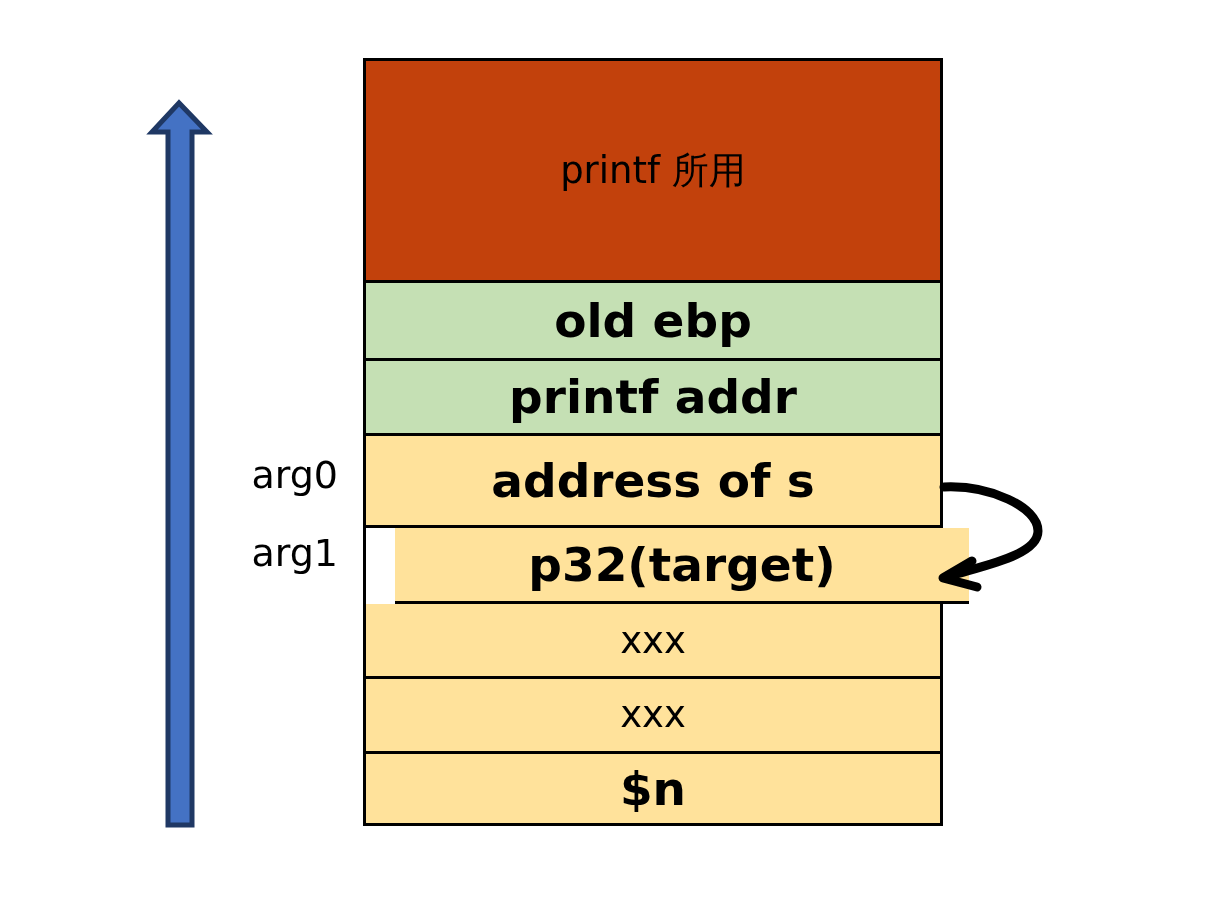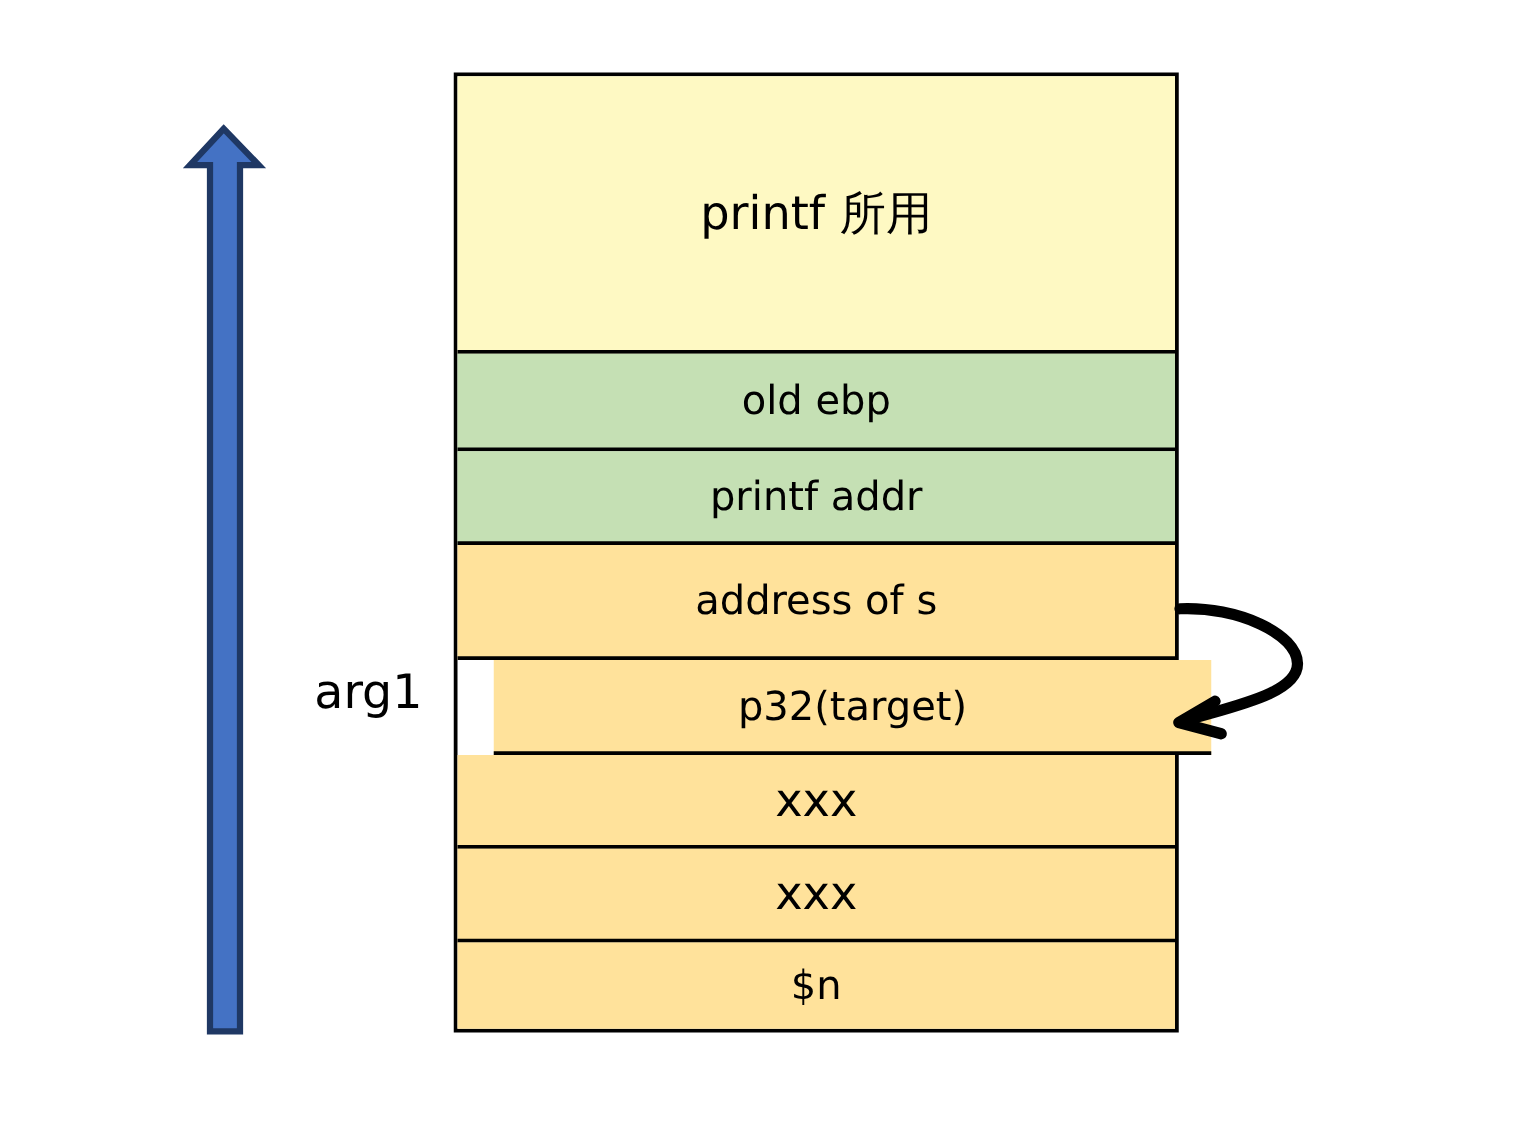--- a/index.html
+++ b/index.html
@@ -41,22 +41,22 @@
   }
   .stack-row:last-child {
     border-bottom: none;
   }
   .row-label {
     color: #000000;
     line-height: 1;
     white-space: nowrap;
   }
   .row-bold .row-label {
-    font-weight: normal;
-    font-size: 32px;
+    font-weight: bold;
+    font-size: 47px;
     text-align: right;
   }
   .row-regular .row-label {
     font-weight: normal;
     font-size: 37px;
   }
 
   
   .arg-label {
     position: absolute;
@@ -93,25 +93,26 @@
 <body>
 
 <div id="canvas">
 
   <div id="growth-arrow">
     <svg width="90" height="745" viewBox="0 0 90 745" xmlns="http://www.w3.org/2000/svg">
       <polygon points="39,13 12,42 28,42 28,735 52,735 52,42 67,42" fill="#4472C4" stroke="#1F3864" stroke-width="5" stroke-linejoin="miter"></polygon>
     </svg>
   </div>
 
+  <div class="arg-label" id="arg0-label">arg0</div>
   <div class="arg-label" id="arg1-label">arg1</div>
 
   <div id="stack-box">
 
-    <div class="stack-row row-regular" style="height:228px; background:#fef9c3;">
+    <div class="stack-row row-regular" style="height:228px; background:#c2410c;">
       <span class="row-label">printf 所用</span>
     </div>
 
     <div class="stack-row row-bold" style="height:80px; background:#C5E0B4;">
       <span class="row-label">old ebp</span>
     </div>
 
     <div class="stack-row row-bold" style="height:77px; background:#C5E0B4;">
       <span class="row-label">printf addr</span>
     </div>

